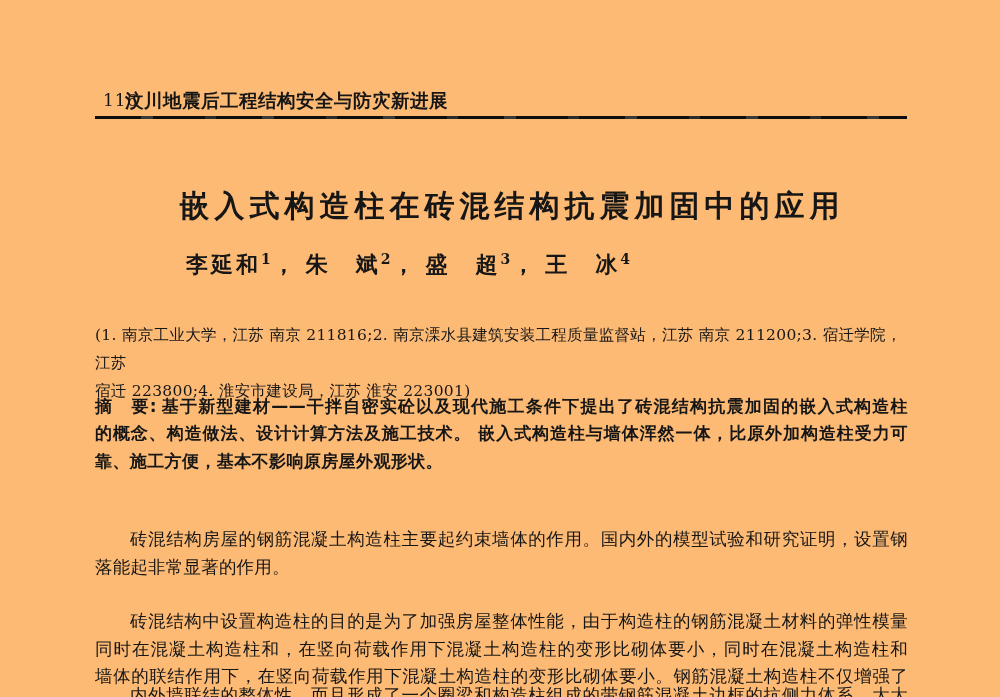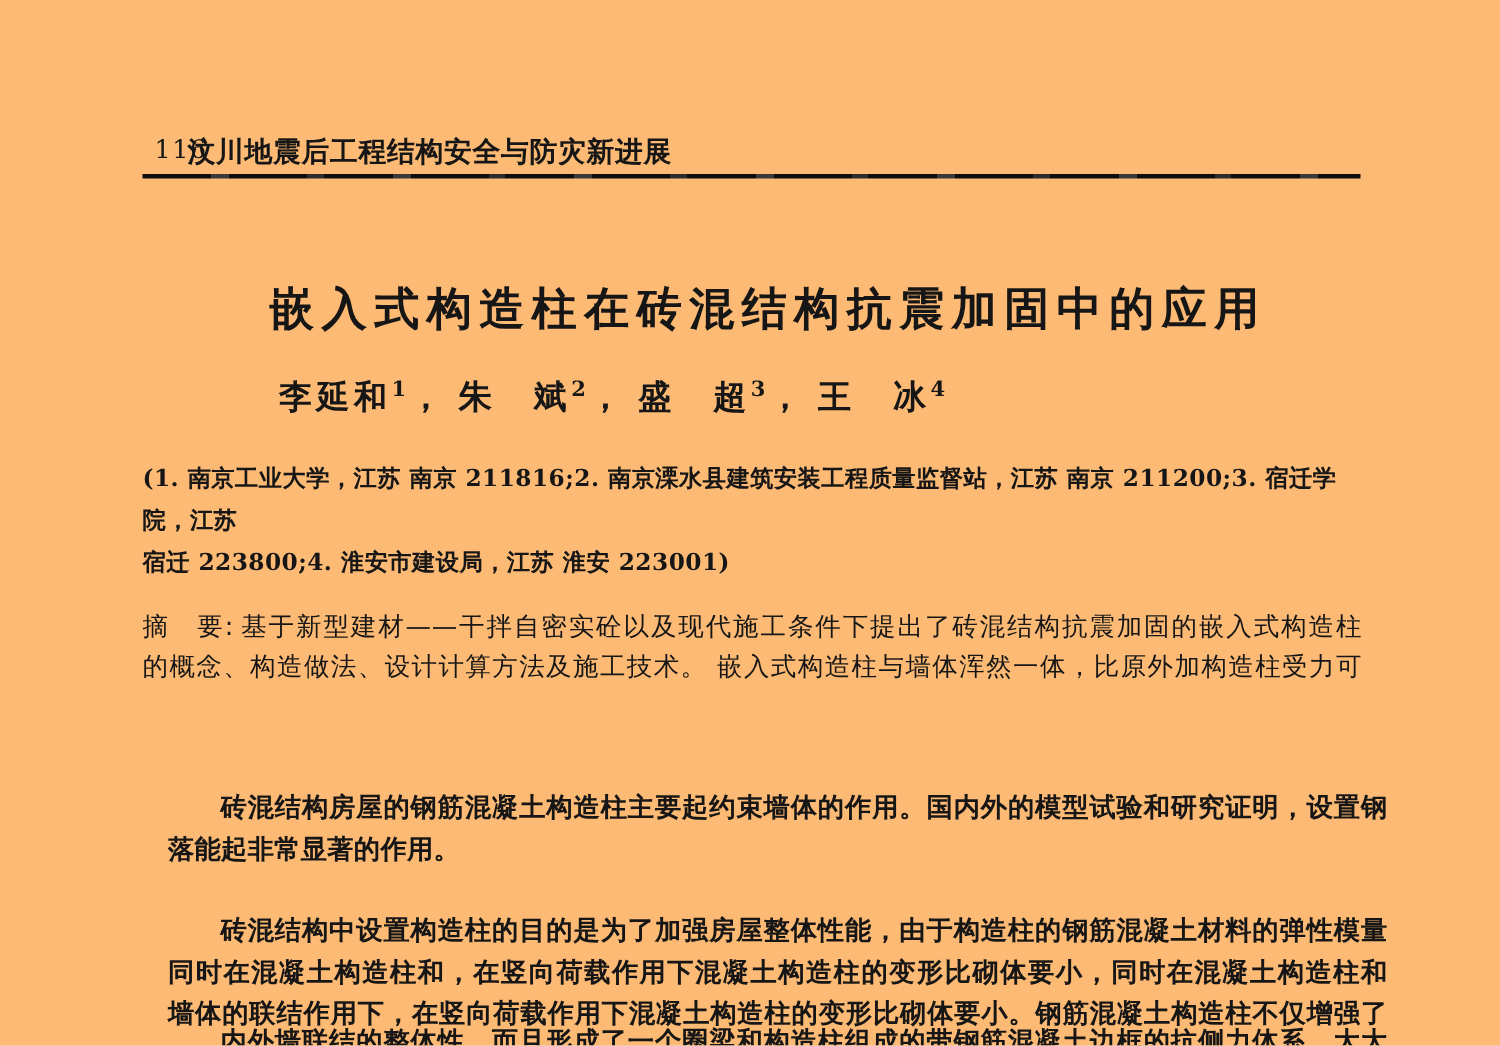--- a/index.html
+++ b/index.html
@@ -77,54 +77,54 @@
     font-size: 14px;
     font-family: "DejaVu Serif", serif;
     letter-spacing: 0;
   }
   .authors .sep { margin: 0 8px 0 2px; }
 
   
   .affil {
     position: absolute;
     left: 95px;
-    top: 305px;
+    top: 321px;
     width: 815px;
     font-family: "DejaVu Serif", serif;
     font-size: 15.5px;
-    font-weight: 700;
+    font-weight: 400;
     line-height: 28px;
     letter-spacing: 0.3px;
   }
 
   
   .abstract {
     position: absolute;
     left: 95px;
-    top: 405px;
+    top: 393px;
     width: 813px;
     font-size: 17px;
-    font-weight: 400;
+    font-weight: 700;
     line-height: 27.4px;
     letter-spacing: 0.4px;
   }
   .line.just {
     text-align: justify;
     text-align-last: justify;
   }
   .lbl { margin-right: 4px; }
 
   
   .para {
     position: absolute;
-    left: 112px;
+    left: 95px;
     width: 813px;
     font-family: "DejaVu Serif", serif;
     font-size: 17.5px;
-    font-weight: 700;
+    font-weight: 400;
     line-height: 27.5px;
     letter-spacing: 0.2px;
   }
   .p1 { top: 526px; }
   .p2 { top: 608px; }
   .p3 { top: 682px; }
   .bline.just {
     text-align: justify;
     text-align-last: justify;
   }
@@ -148,20 +148,21 @@
   </div>
 
   <div class="affil">
     <div>(1. 南京工业大学，江苏 南京 211816;2. 南京溧水县建筑安装工程质量监督站，江苏 南京 211200;3. 宿迁学院，江苏</div>
     <div>宿迁 223800;4. 淮安市建设局，江苏 淮安 223001)</div>
   </div>
 
   <div class="abstract">
     <div class="line just"><span class="lbl">摘　要:</span><span>基于新型建材——干拌自密实砼以及现代施工条件下提出了砖混结构抗震加固的嵌入式构造柱</span></div>
     <div class="line just">的概念、构造做法、设计计算方法及施工技术。 嵌入式构造柱与墙体浑然一体，比原外加构造柱受力可</div>
+    <div class="line">靠、施工方便，基本不影响原房屋外观形状。</div>
   </div>
 
   <div class="para p1">
     <div class="bline just ind">砖混结构房屋的钢筋混凝土构造柱主要起约束墙体的作用。国内外的模型试验和研究证明，设置钢</div>
     <div class="bline">落能起非常显著的作用。</div>
   </div>
 
   <div class="para p2">
     <div class="bline just ind">砖混结构中设置构造柱的目的是为了加强房屋整体性能，由于构造柱的钢筋混凝土材料的弹性模量</div>
     <div class="bline just">同时在混凝土构造柱和，在竖向荷载作用下混凝土构造柱的变形比砌体要小，同时在混凝土构造柱和</div>

